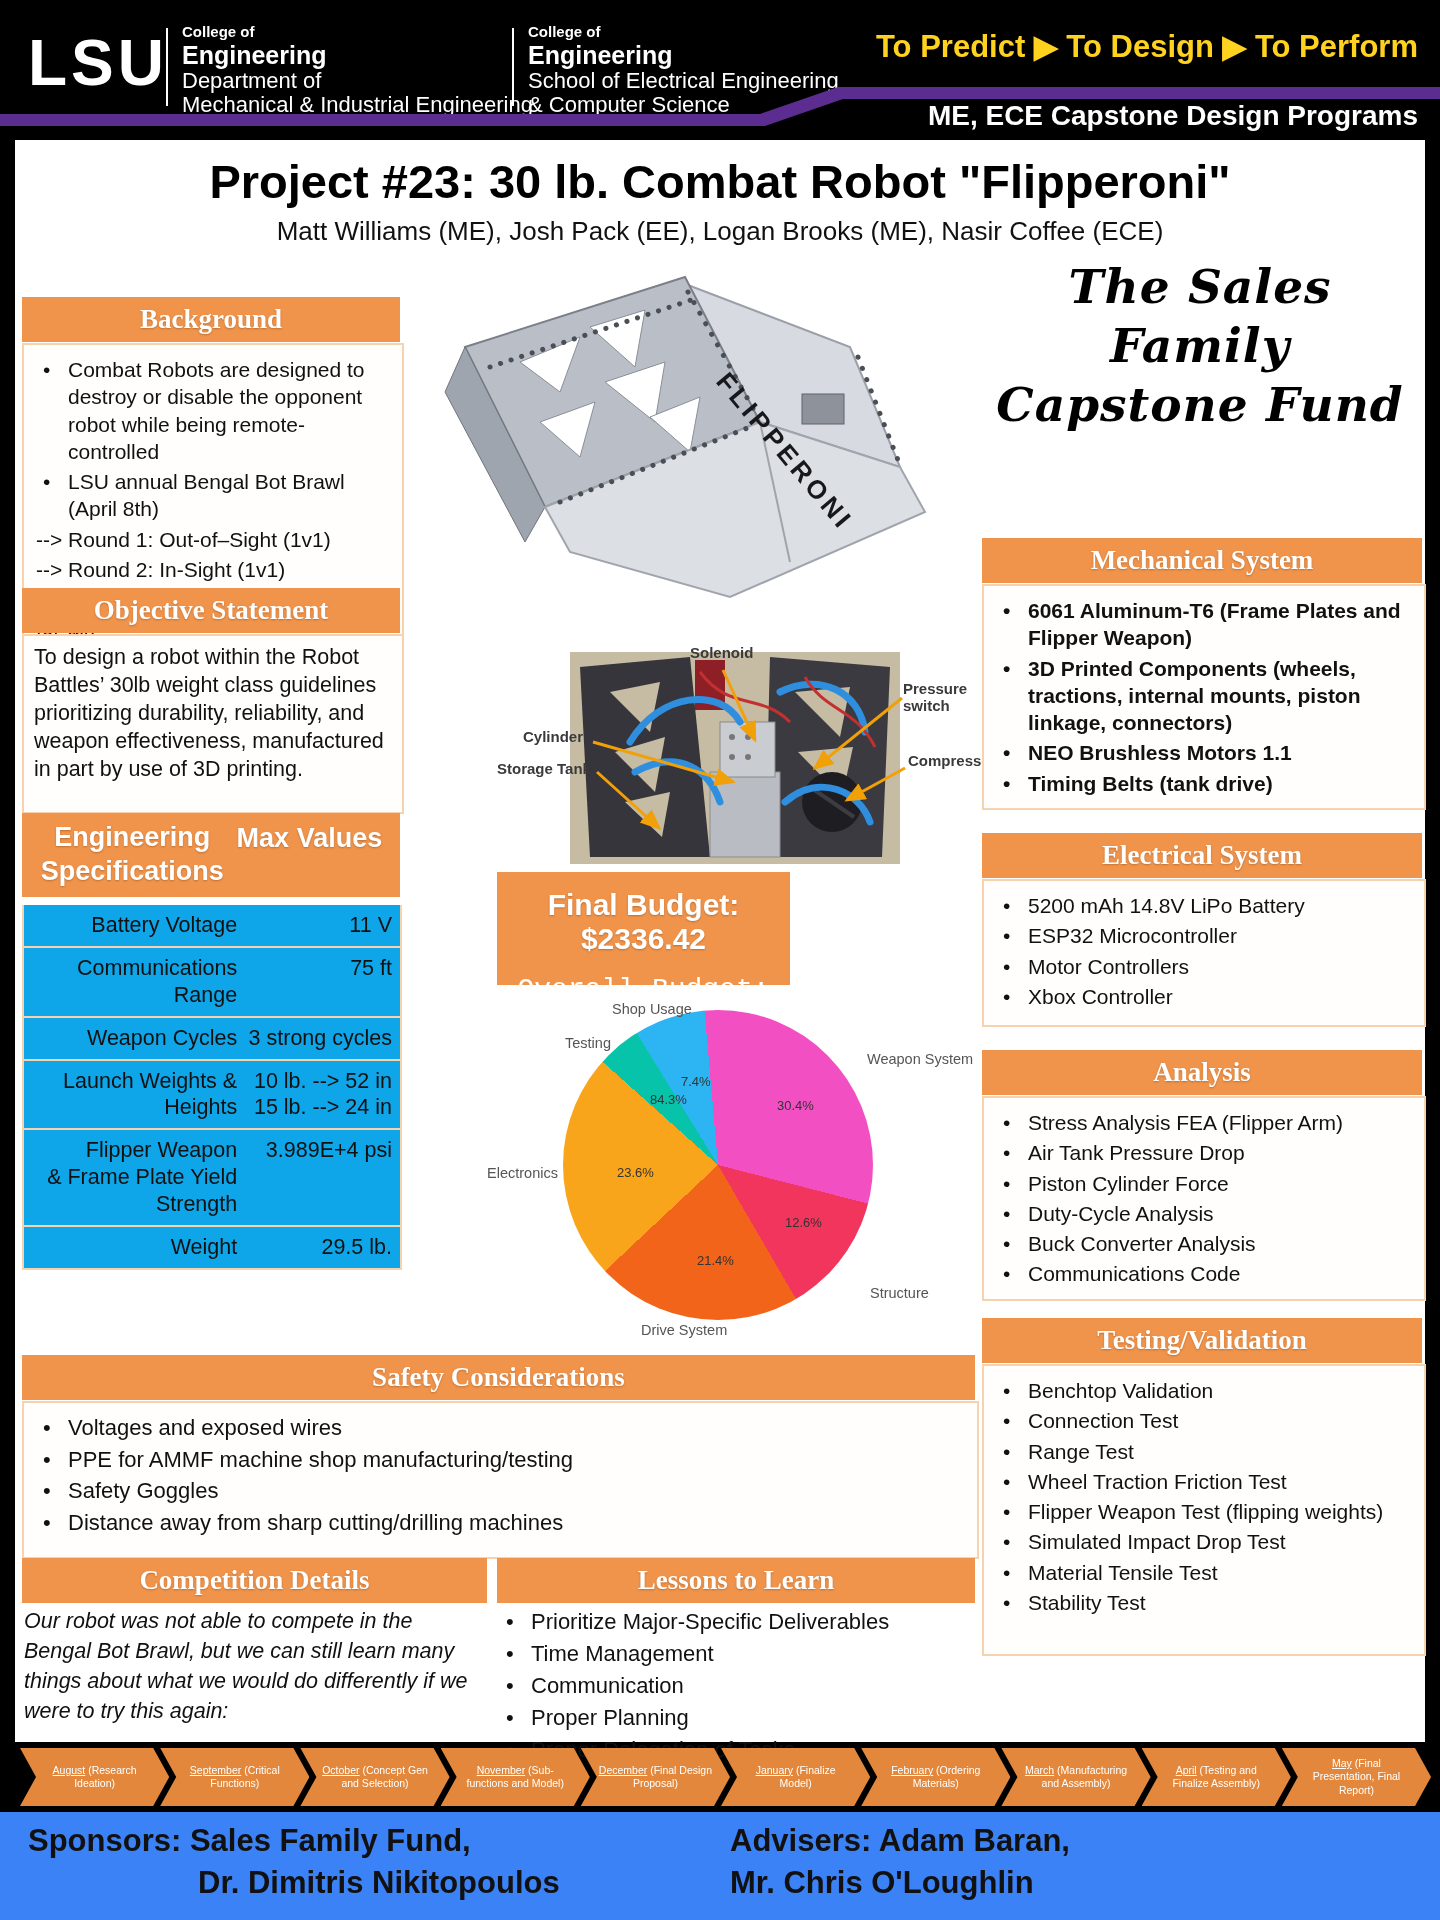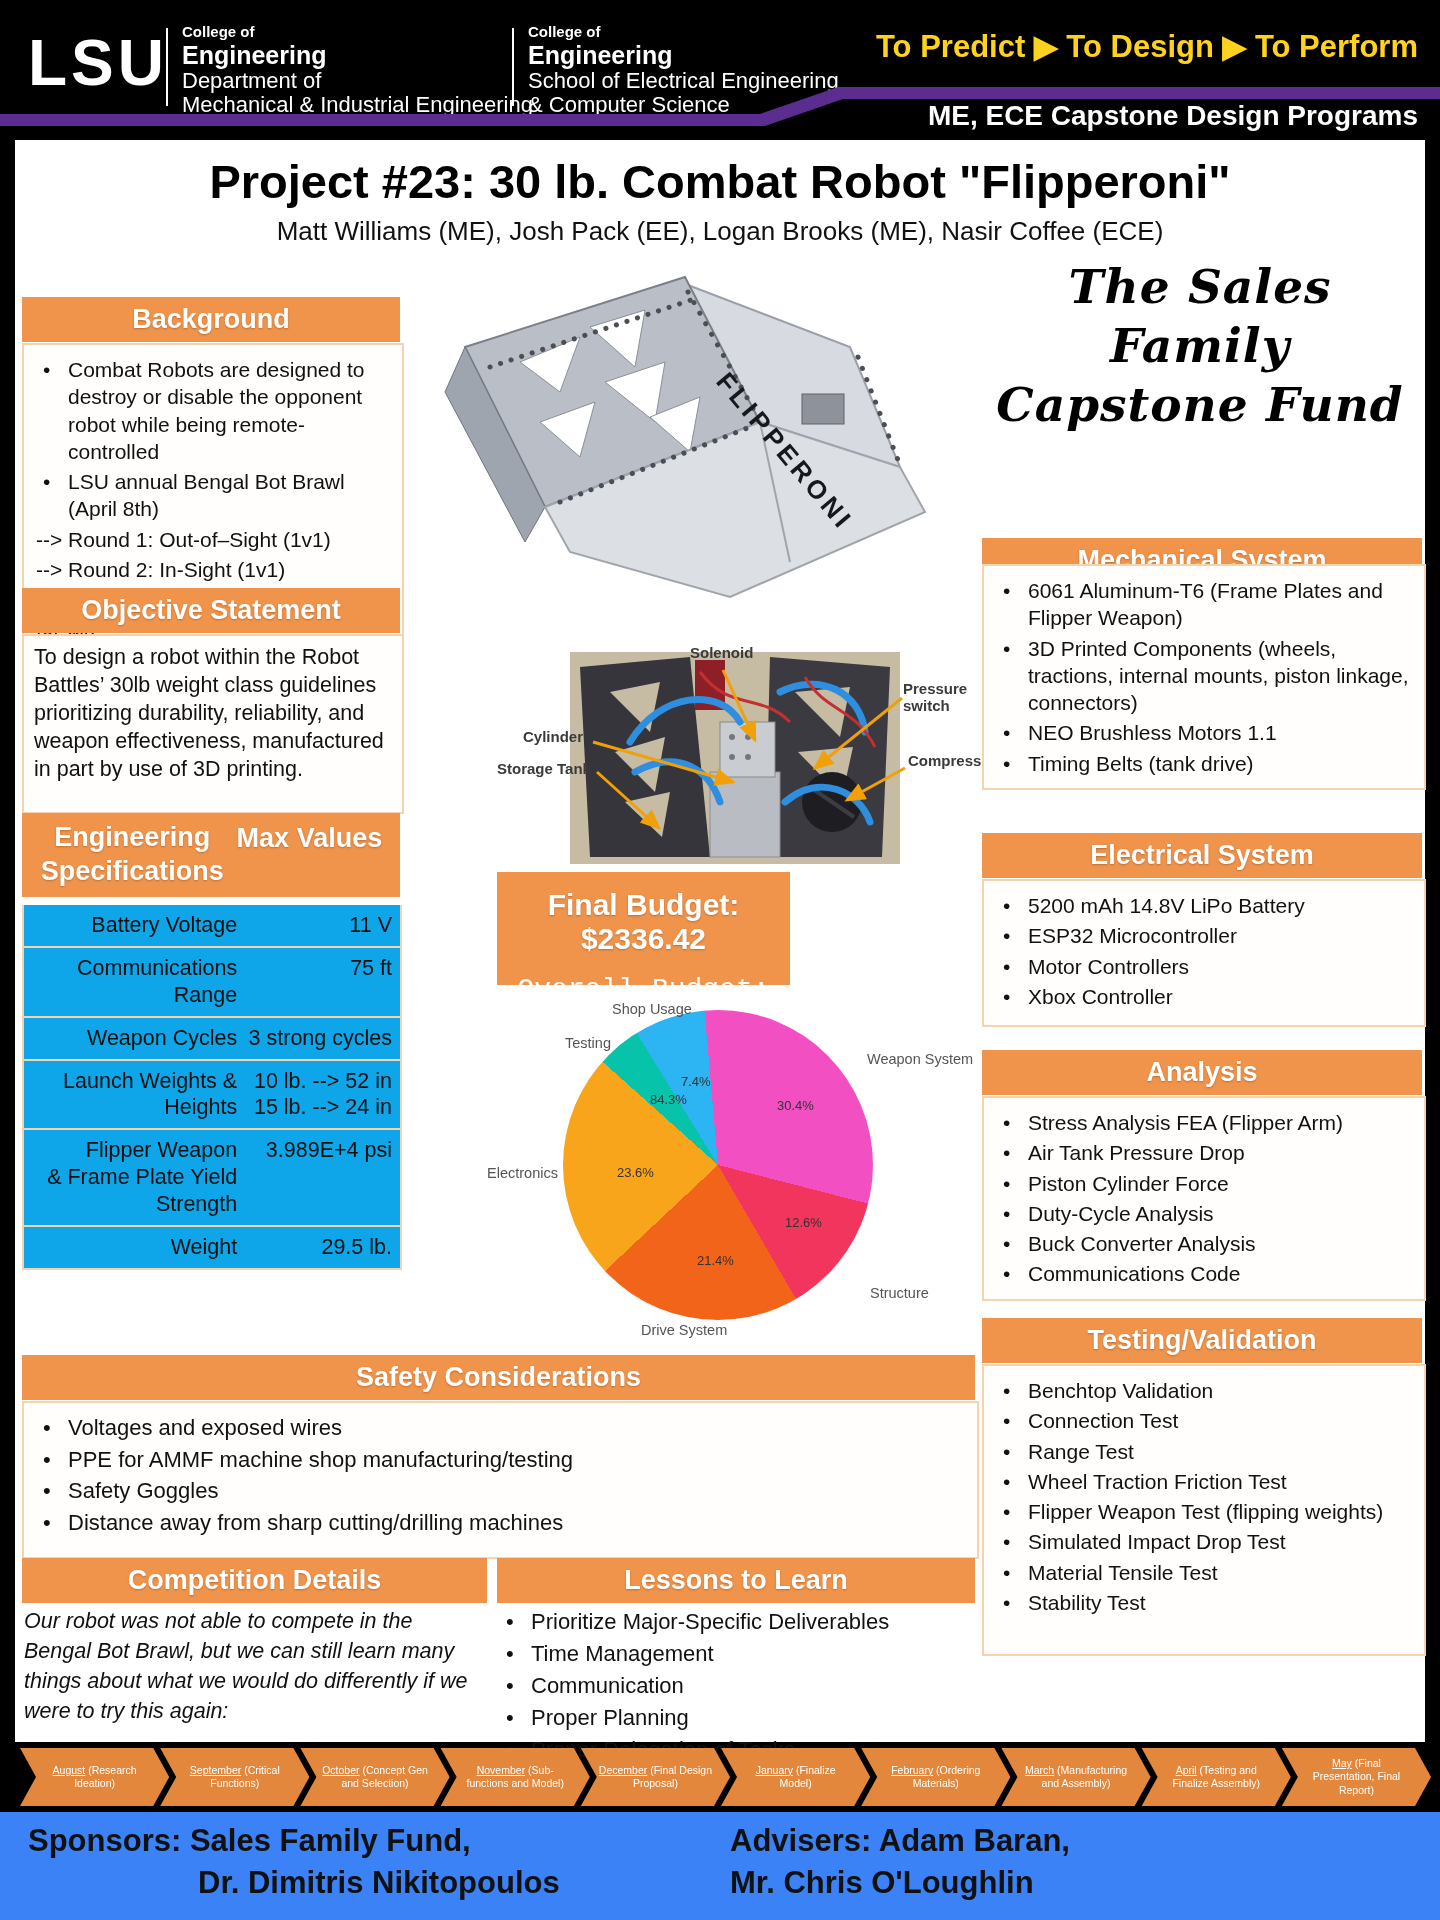--- a/index.html
+++ b/index.html
@@ -17,21 +17,21 @@
   .hdr-col .c-reg{font-size:22px;font-weight:normal;}
   .hdr-motto{right:22px;top:28px;font-size:31px;font-weight:bold;color:#FFD21F;}
   .hdr-program{right:22px;top:100px;font-size:28px;font-weight:bold;color:#fff;}
 
   
   .poster{left:15px;top:140px;width:1410px;height:1602px;background:#fff;}
   .title{left:0;top:14px;width:1410px;text-align:center;font-size:47px;font-weight:bold;color:#000;}
   .authors{left:0;top:76px;width:1410px;text-align:center;font-size:26px;color:#111;}
 
   .sec-h{background:#F0944C;color:#fff;font-weight:bold;font-size:27px;text-align:center;
-         padding:7px 0;text-shadow:0 1px 2px rgba(90,50,10,.35);}
+         padding:7px 0;text-shadow:0 1px 2px rgba(90,50,10,.35);font-family:Liberation Serif, serif;}
   .sec-b{background:#FFFEFC;border:2px solid #F5D3AE;padding:8px 10px;font-size:21px;line-height:1.3;}
 
   .bul{list-style:none;margin:0;padding:0;}
   .bul li{position:relative;padding-left:34px;margin:3px 0;}
   .bul li::before{content:"\2022";position:absolute;left:9px;top:0;}
   .arrow-line{margin:3px 0 3px 2px;}
 
   
   .spec-hdr{display:flex;background:#F0944C;color:#fff;font-weight:bold;font-size:27px;
             text-shadow:0 1px 2px rgba(90,50,10,.35);padding:8px 6px;}
@@ -242,21 +242,21 @@
     <span class="pie-pct" style="left:245px;top:97px;">84.3%</span>
     <span class="pie-pct" style="left:276px;top:79px;">7.4%</span>
   </div>
 
   <div class="abs fund" style="left:960px;top:118px;width:450px;">
     <div>The Sales Family</div>
     <div>Capstone Fund</div>
   </div>
 
   <div class="abs sec-h" style="left:967px;top:398px;width:440px;">Mechanical System</div>
-  <div class="abs sec-b" style="left:967px;top:424px;width:420px;min-height:205px;">
+  <div class="abs sec-b" style="left:967px;top:444px;width:420px;min-height:205px;font-weight:bold;">
     <ul class="bul">
       <li>6061 Aluminum-T6 (Frame Plates and Flipper Weapon)</li>
       <li>3D Printed Components (wheels, tractions, internal mounts, piston linkage, connectors)</li>
       <li>NEO Brushless Motors 1.1</li>
       <li>Timing Belts (tank drive)</li>
     </ul>
   </div>
 
   <div class="abs sec-h" style="left:967px;top:693px;width:440px;">Electrical System</div>
   <div class="abs sec-b" style="left:967px;top:739px;width:420px;min-height:128px;">

